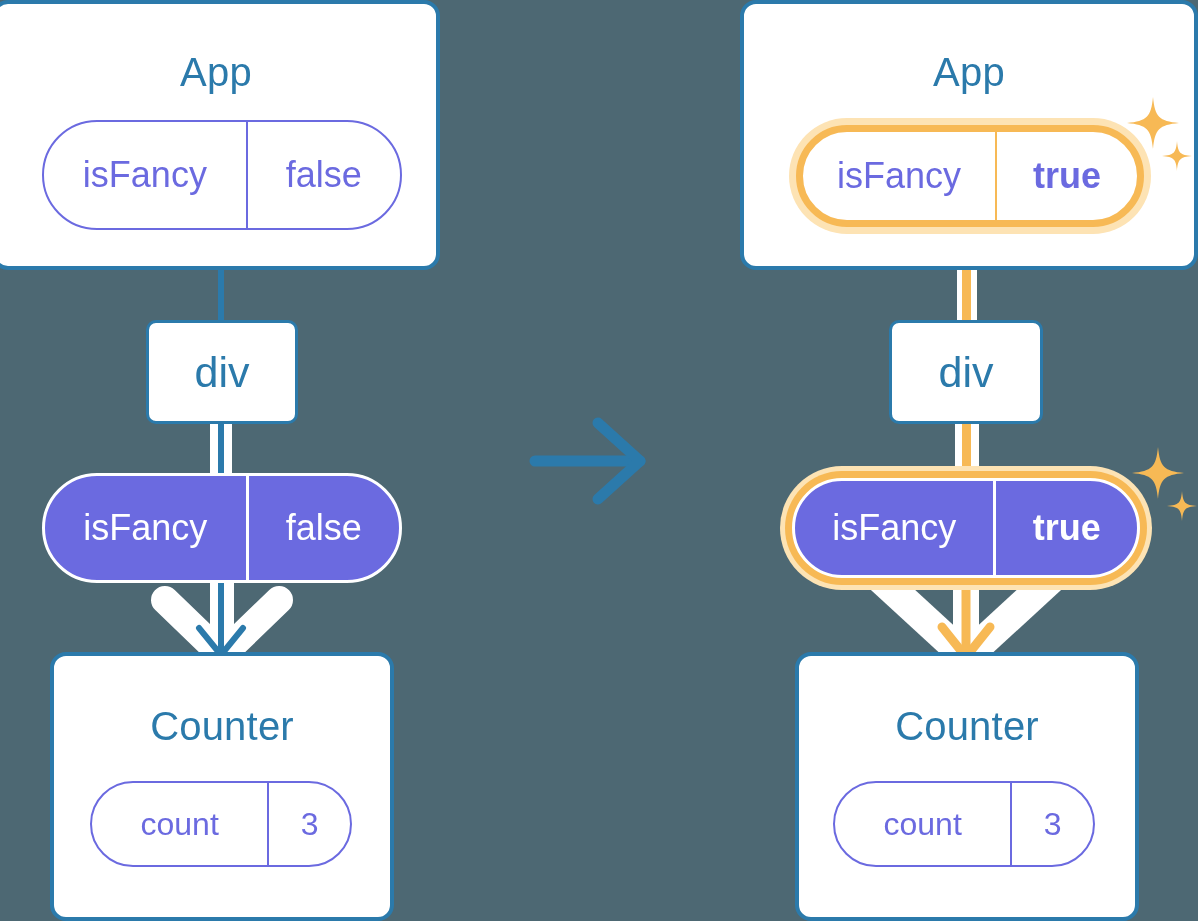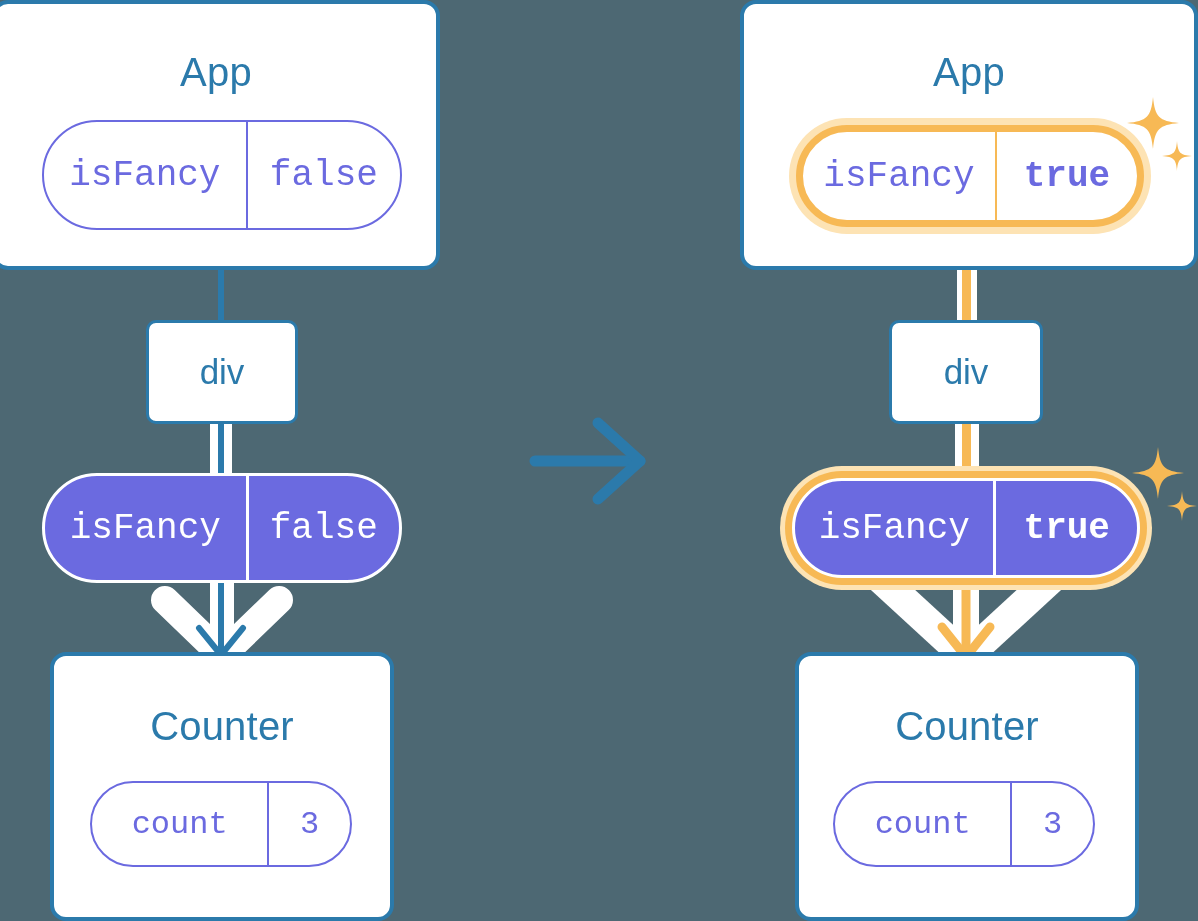--- a/index.html
+++ b/index.html
@@ -69,38 +69,37 @@
     font-weight: 400;
     letter-spacing: 0.2px;
   }
   .node-label {
     position: absolute;
     left: 0; right: 0;
     top: 50%;
     transform: translateY(-50%);
     text-align: center;
     color: #2b7aab;
-    font-size: 35px;
+    font-size: 43px;
   }
   
   .pill {
     position: absolute;
     display: flex;
     align-items: stretch;
     box-sizing: border-box;
     border-radius: 999px;
     overflow: hidden;
   }
   .pill .cell {
     display: flex;
     align-items: center;
     justify-content: center;
     box-sizing: border-box;
     white-space: nowrap;
-    font-family: Liberation Mono, monospace;
   }
   
   .pill-outline {
     border: 2px solid #6b6ae0;
     background: transparent;
   }
   .pill-outline .cell { color: #6b6ae0; }
   .pill-outline .cell.val { border-left: 2px solid #6b6ae0; }
   
   .pill-filled {

